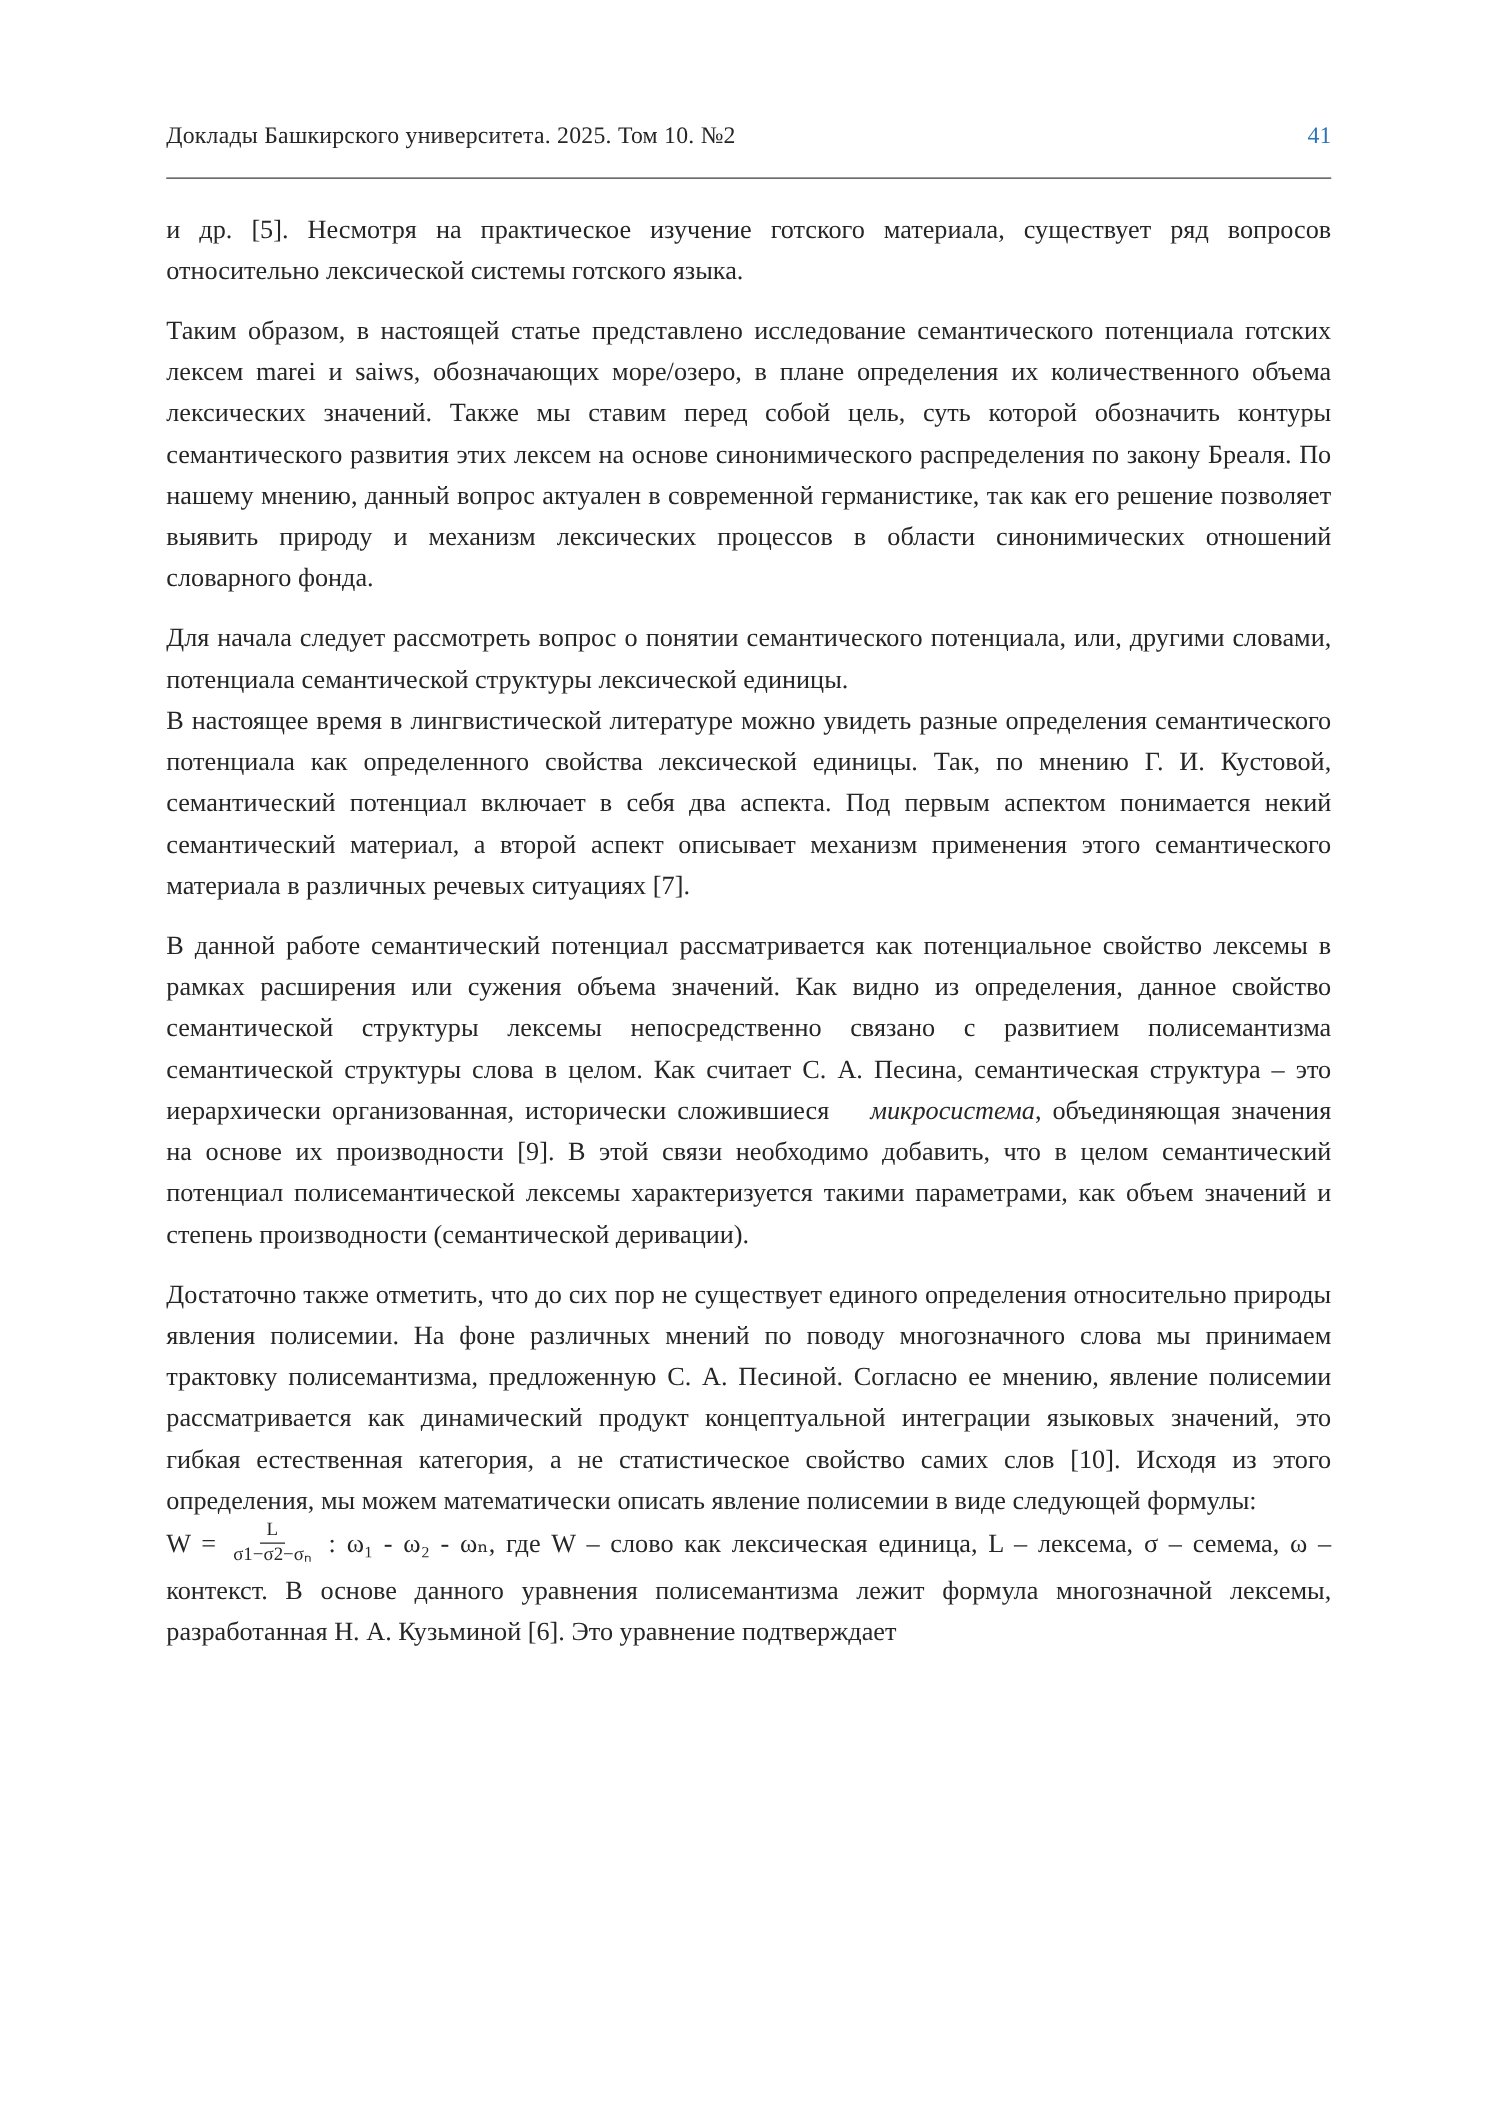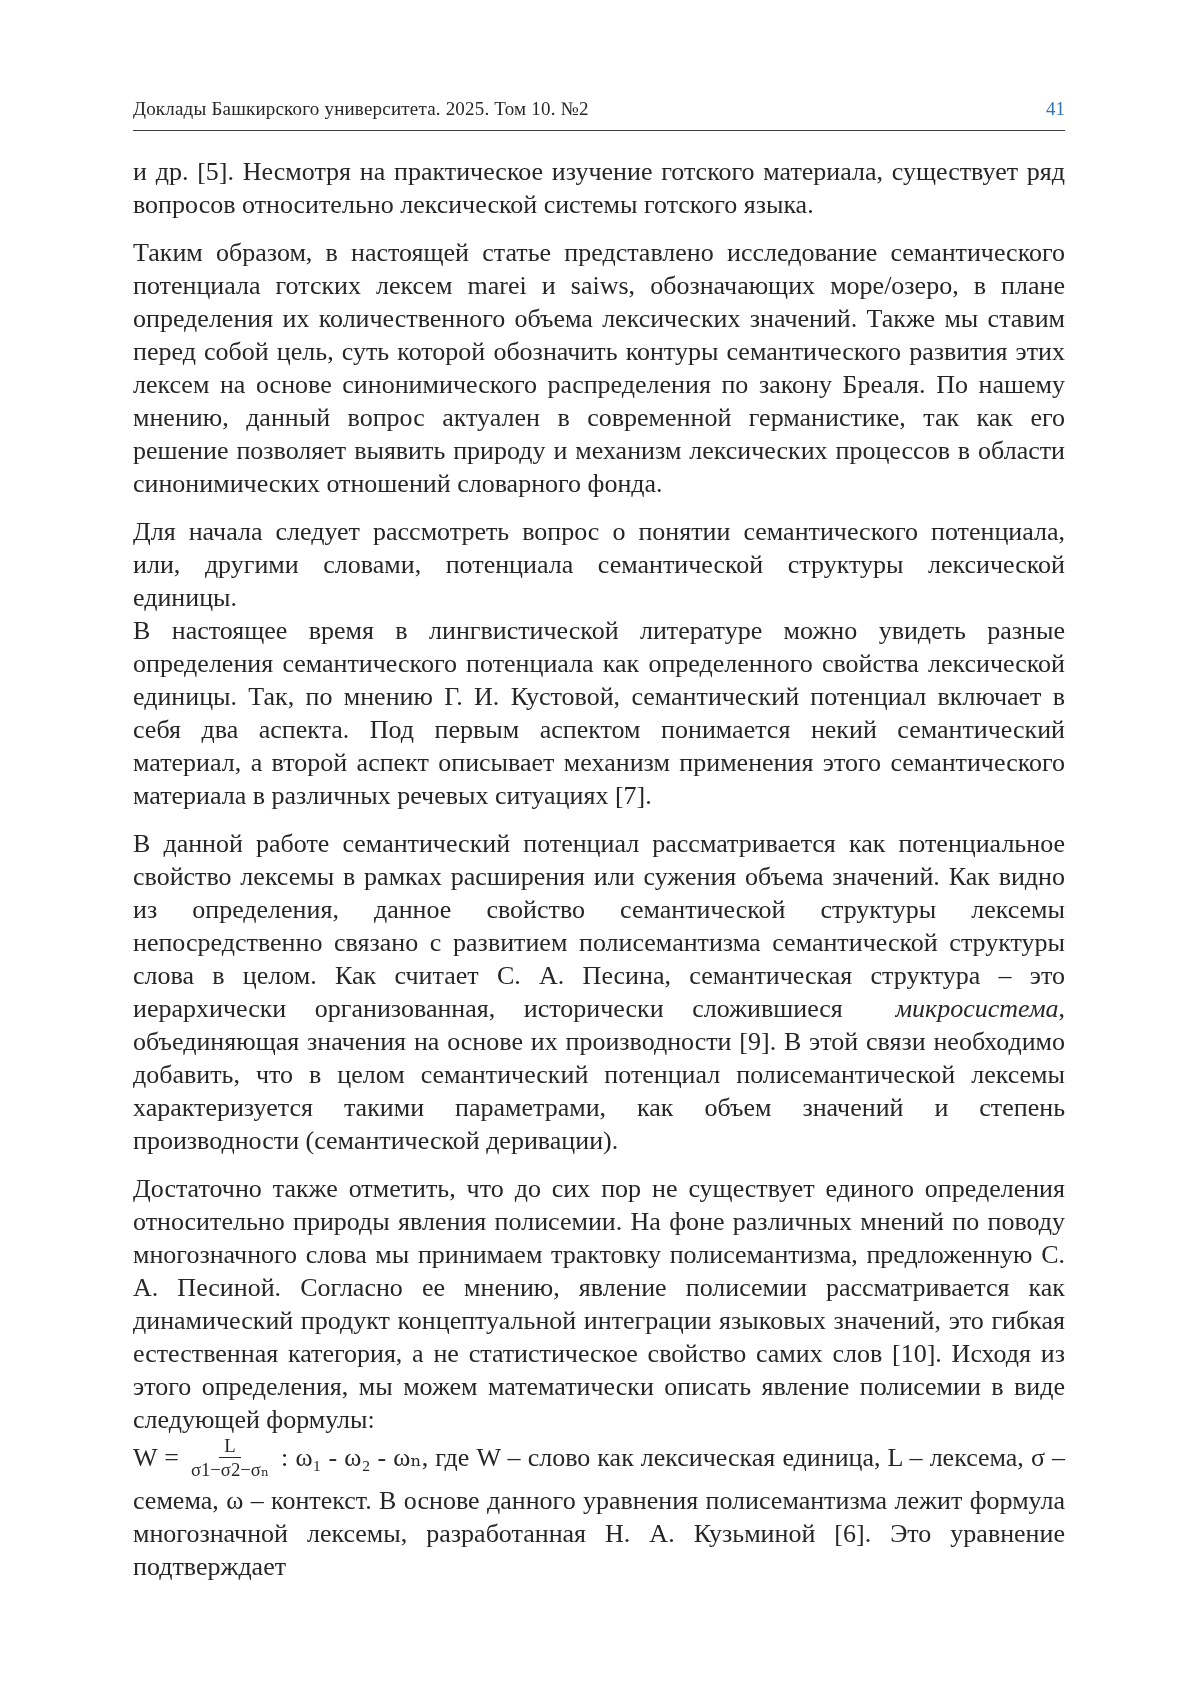--- a/index.html
+++ b/index.html
@@ -19,33 +19,33 @@
     width: 1200px;
     min-height: 1697px;
     padding: 98px 135px 60px 133px;
     background: #ffffff;
   }
   .header {
     display: flex;
     justify-content: space-between;
     align-items: flex-end;
     font-size: 19px;
-    padding-bottom: 10px;
+    padding-bottom: 22px;
     border-bottom: 1px solid #3d3d3d;
   }
   .header .journal-title {
     color: #262626;
     letter-spacing: 0.2px;
   }
   .header .page-number {
     color: #2e74b5;
   }
   .doc-body {
     margin-top: 24px;
-    font-size: 26px;
+    font-size: 21px;
     line-height: 33px;
   }
   p.para {
     margin: 0 0 15px 0;
     text-align: justify;
   }
   p.para:last-child {
     margin-bottom: 0;
   }
   em { font-style: italic; margin-left: 24px; }
@@ -58,20 +58,21 @@
     line-height: 1.25;
     margin: 0 3px;
     transform: translateY(-2px);
   }
   .frac .num {
     padding: 0 5px;
     border-bottom: 1.2px solid #262626;
   }
   .frac .den {
     padding: 0 2px;
+    font-family: Liberation Serif, serif;
   }
 </style>
 </head>
 <body>
 
 <div class="page">
 
   <div class="header">
     <span class="journal-title">Доклады Башкирского университета. 2025. Том 10. №2</span>
     <span class="page-number">41</span>

